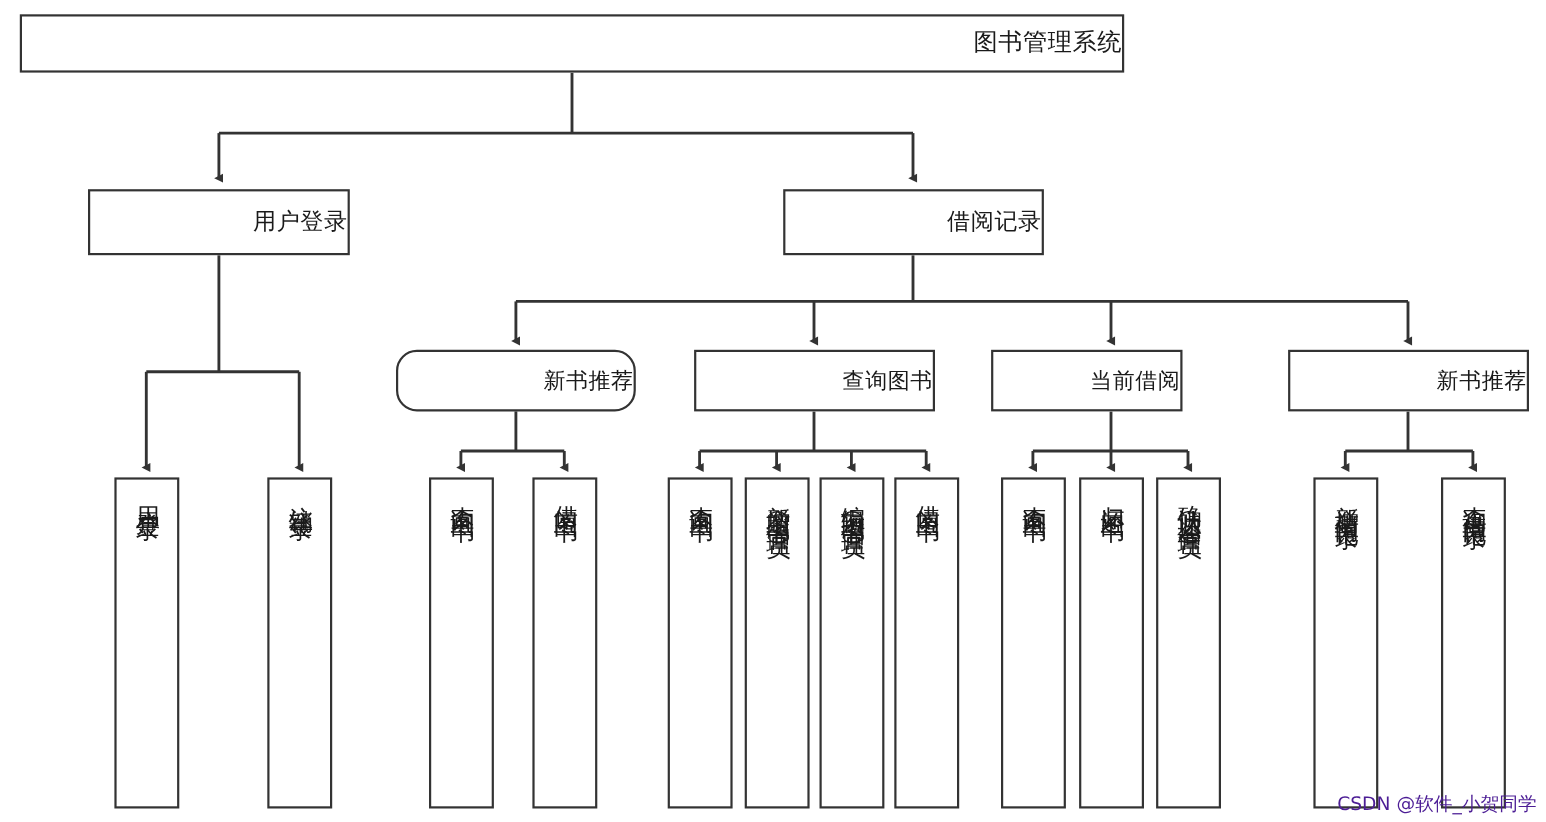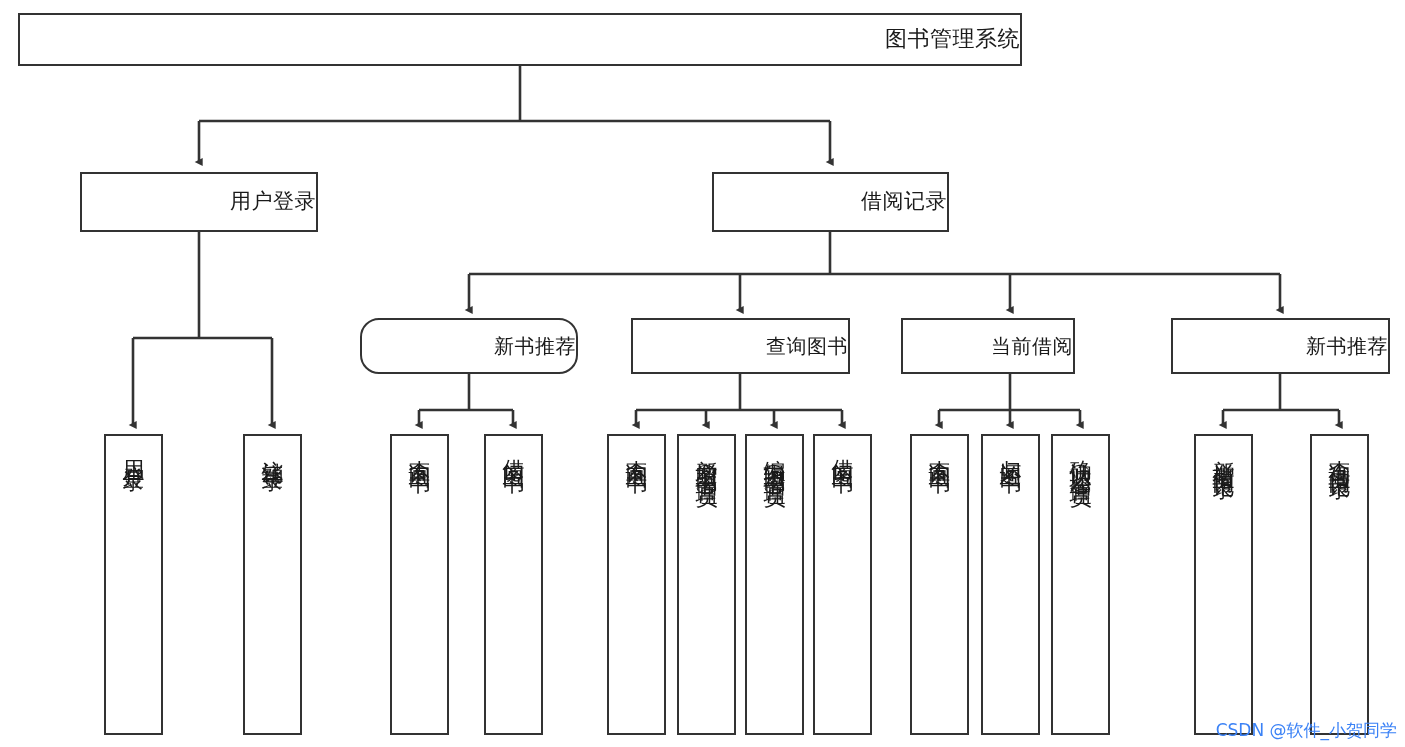--- a/index.html
+++ b/index.html
@@ -62,21 +62,21 @@
     font-size: 22px;
     line-height: 1.0;
     letter-spacing: 4px;
     white-space: nowrap;
   }
   .watermark {
     position: absolute;
     right: 8px;
     bottom: 5px;
     font-size: 17px;
-    color: #3b82f6;
+    color: #4c1d95;
     white-space: nowrap;
     user-select: none;
   }
 </style>
 </head>
 <body>
 
 <div id="canvas">
 
   <svg id="connectors" viewBox="0 0 1405 747" xmlns="http://www.w3.org/2000/svg">

